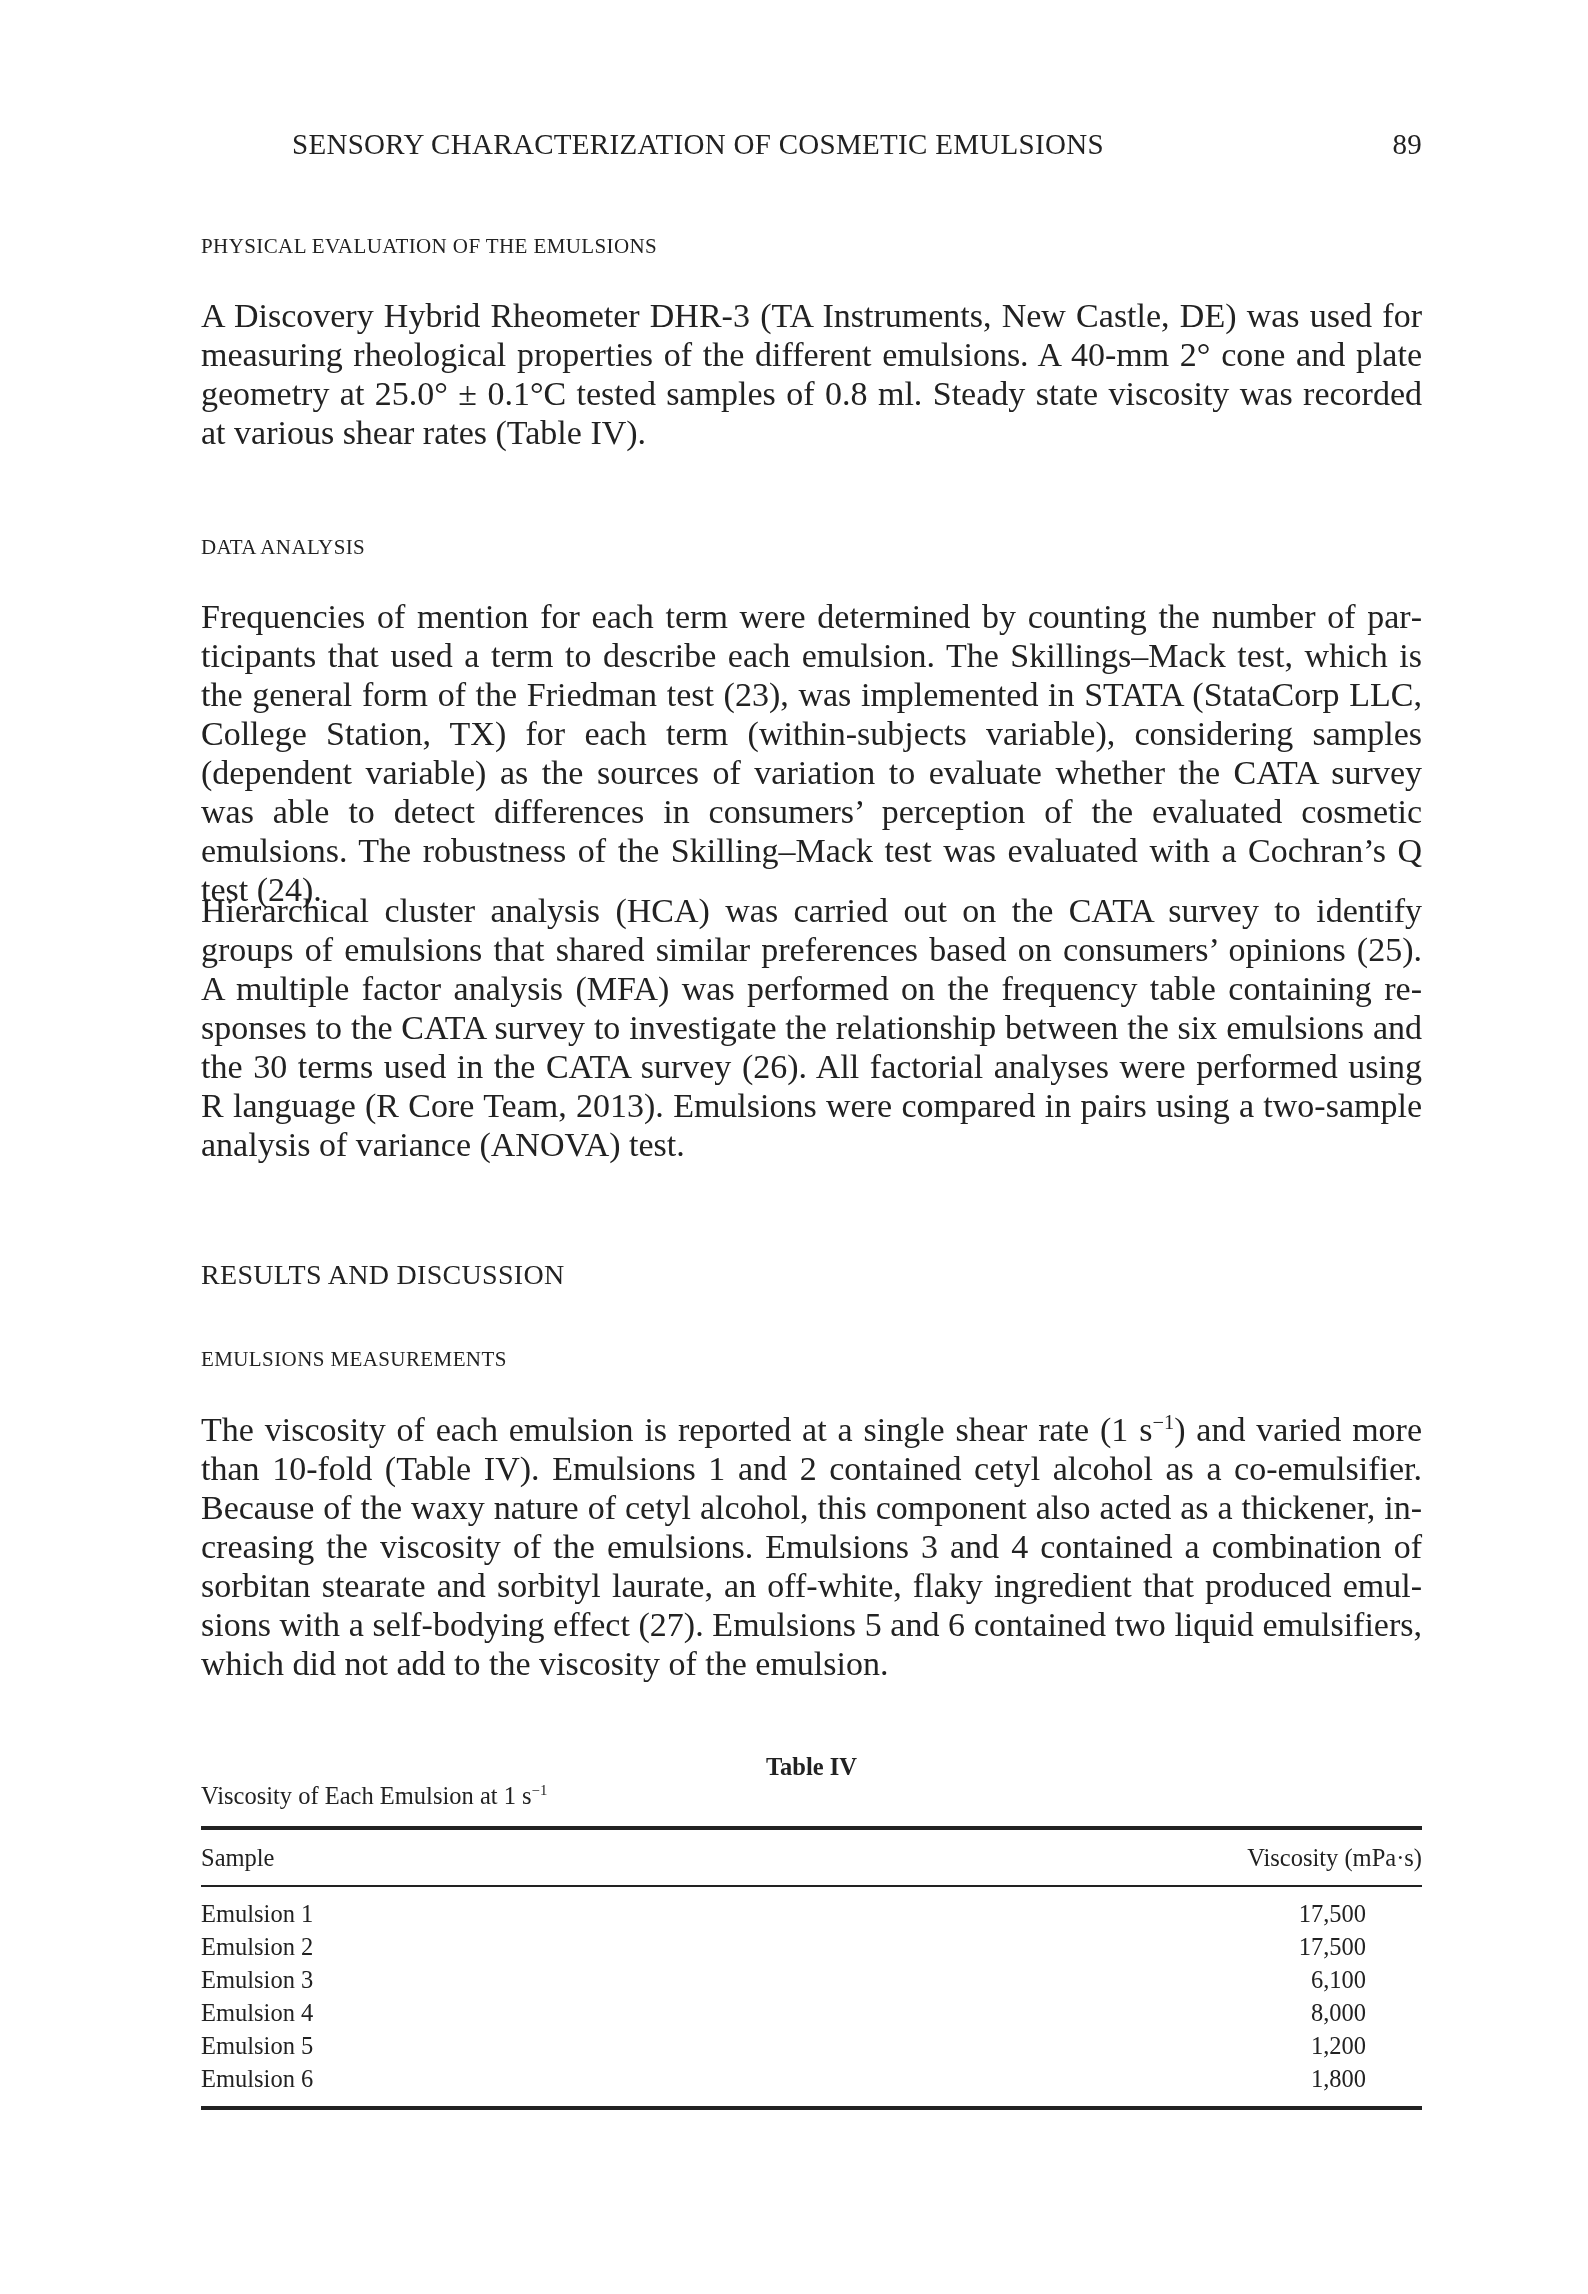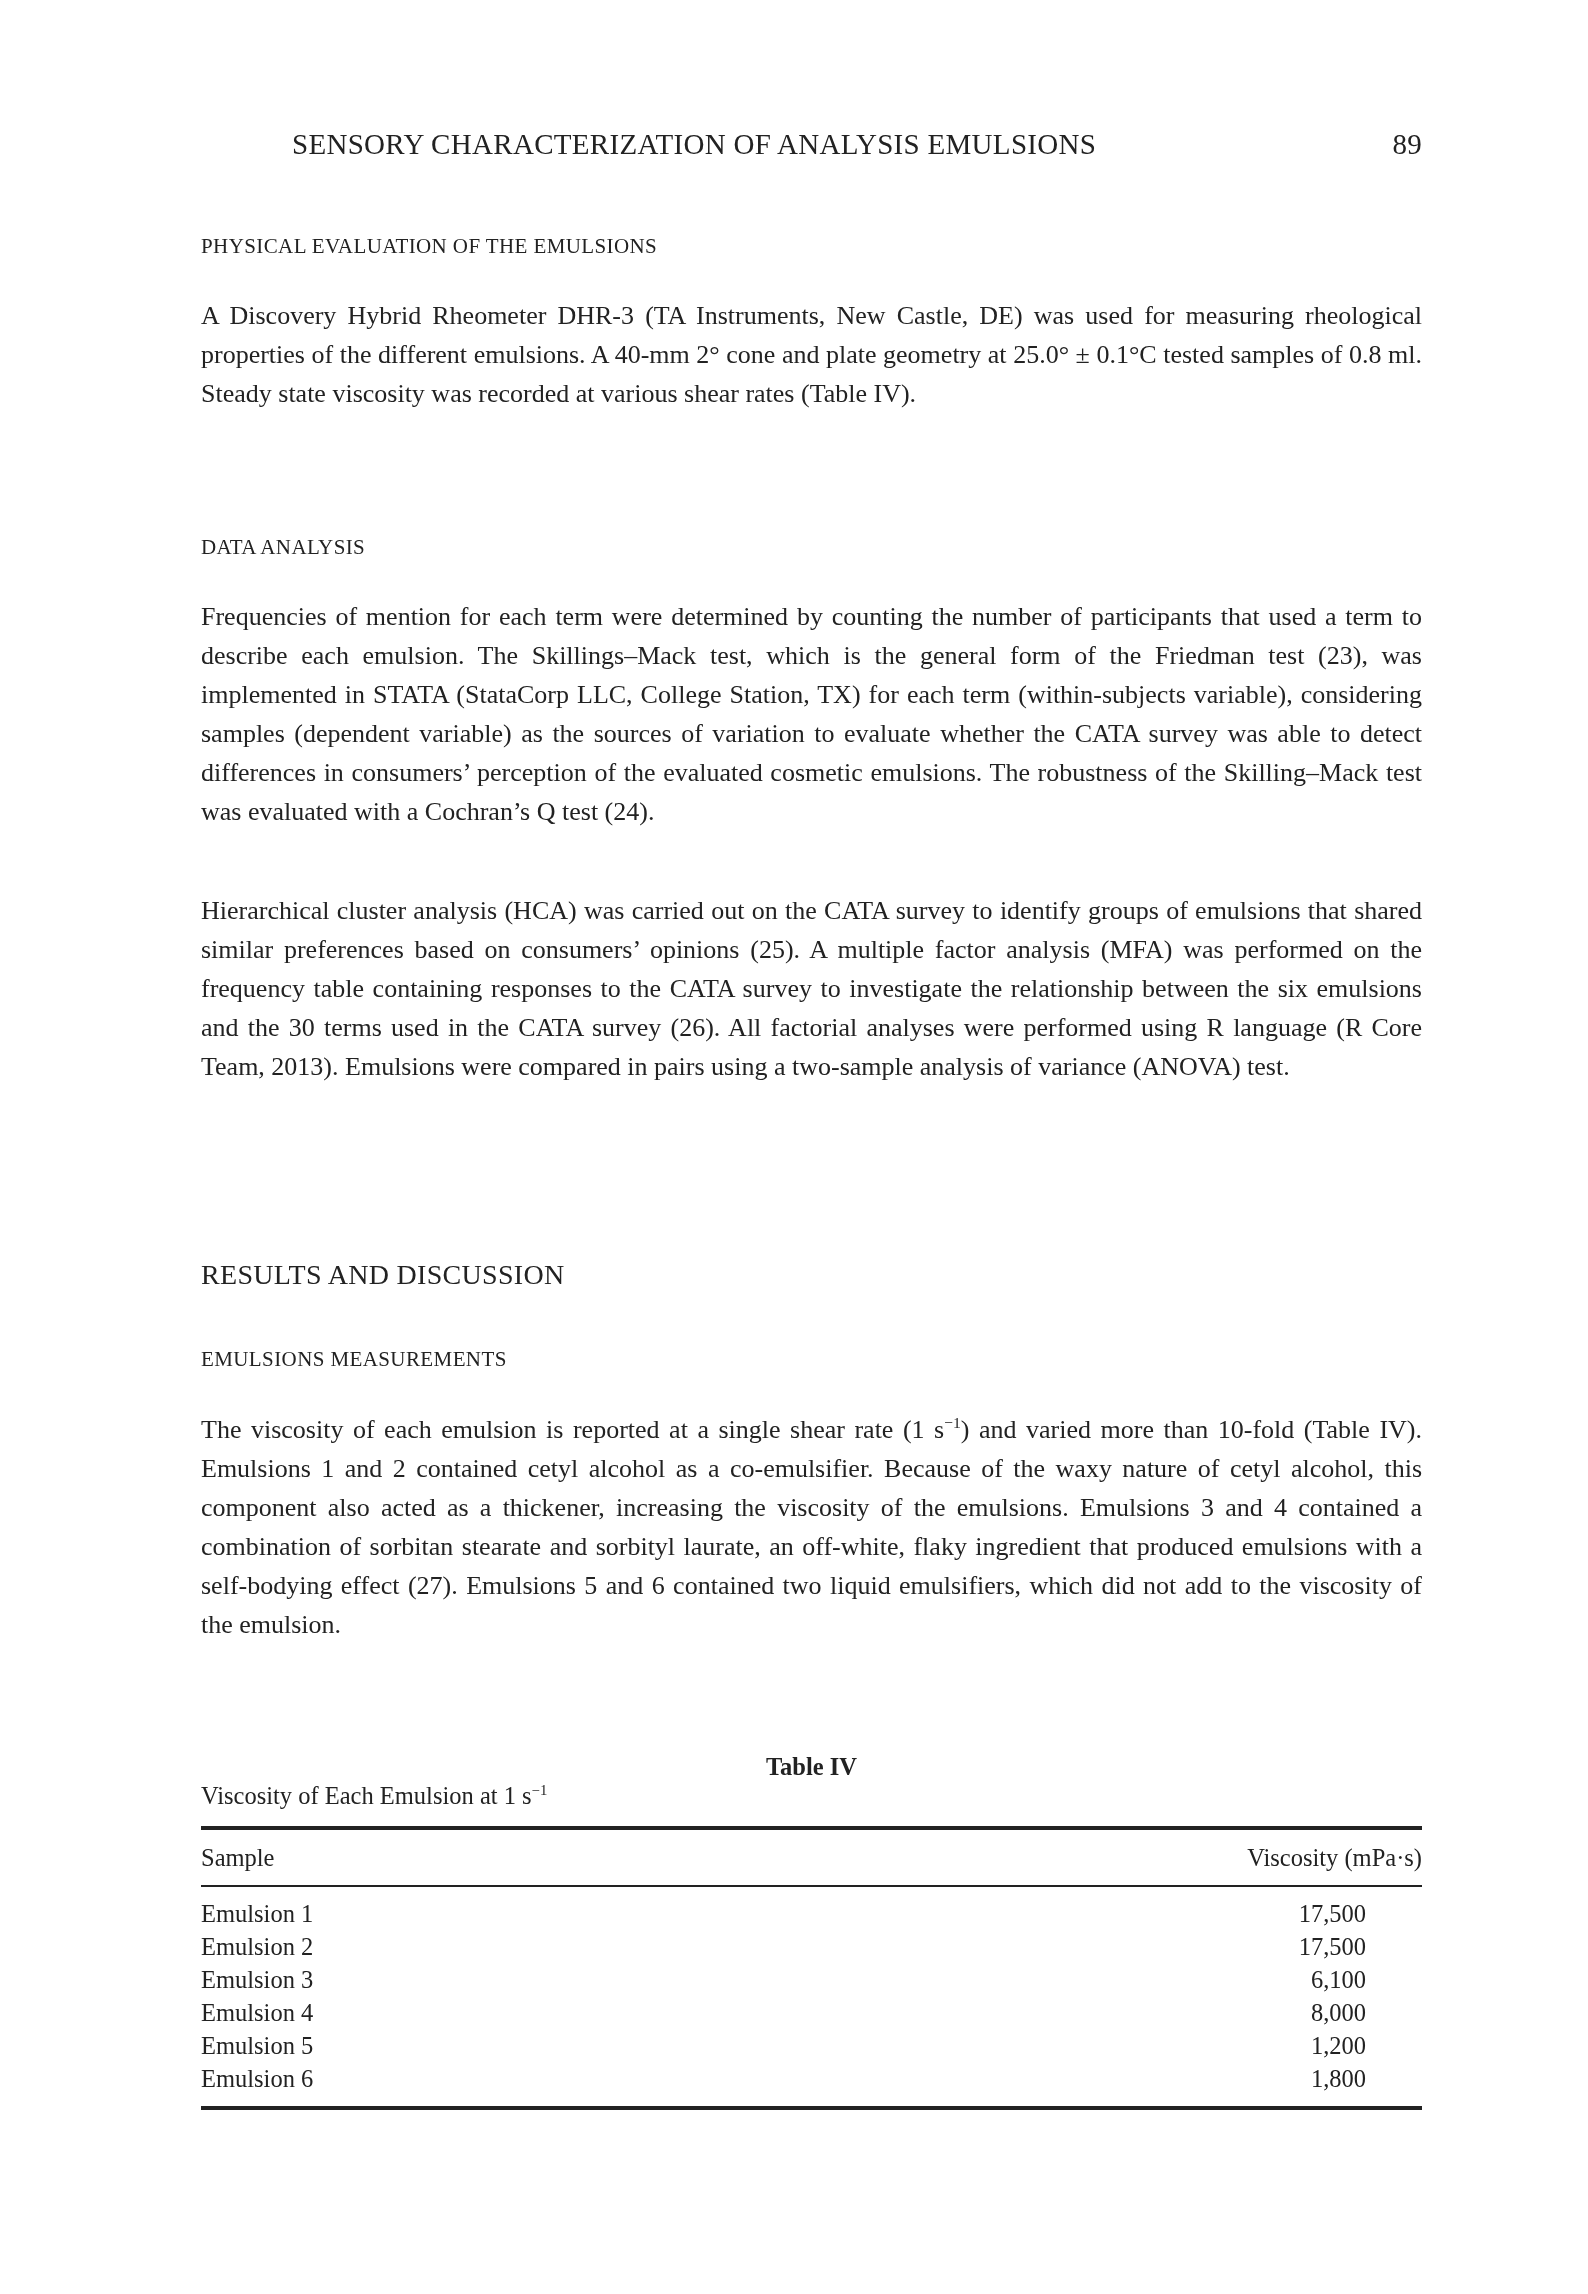--- a/index.html
+++ b/index.html
@@ -3,37 +3,37 @@
 <meta charset="utf-8">
 <style>
   html, body { margin:0; padding:0; background:#fff; }
   body { width:1589px; height:2295px; position:relative; overflow:hidden; color:#222;
          font-family:"Liberation Serif","DejaVu Serif",serif; }
   .abs { position:absolute; }
   .runhead { top:128px; left:292px; width:1130px; font-size:29px; letter-spacing:0.3px; }
   .runhead .title { position:absolute; left:0; }
   .runhead .pno { position:absolute; right:0; }
   .smallcaps { left:201px; font-size:21px; letter-spacing:0.4px; }
-  .para { left:201px; width:1221px; font-size:26px; line-height:39px; text-align:justify; margin:0; hyphens:manual; }
+  .para { left:201px; width:1221px; font-size:34px; line-height:39px; text-align:justify; margin:0; hyphens:manual; }
   .h2 { left:201px; font-size:28px; font-weight:normal; letter-spacing:0.3px; }
   sup { font-size:60%; line-height:0; }
   .tbl-title { left:201px; width:1221px; text-align:center; font-size:24.5px; font-weight:bold; top:1753px; }
   .tbl-sub { left:201px; width:1221px; text-align:left; font-size:24.5px; top:1782px; }
   .rule { left:201px; width:1221px; background:#222; }
   .tbl-head { left:201px; width:1221px; top:1844px; font-size:24.5px; }
   .tbl-head span { position:absolute; top:0; }
   .row { left:201px; width:1221px; font-size:24.5px; height:33px; }
   .row span { position:absolute; top:0; }
   .row .v { right:56px; }
 </style>
 </head>
 <body>
 
 <div class="abs runhead">
-  <span class="title">SENSORY CHARACTERIZATION OF ANALYSIS EMULSIONS</span>
+  <span class="title">SENSORY CHARACTERIZATION OF COSMETIC EMULSIONS</span>
   <span class="pno">89</span>
 </div>
 
 <div class="abs smallcaps" style="top:234px">PHYSICAL EVALUATION OF THE EMULSIONS</div>
 <p class="abs para" style="top:296px">A Discovery Hybrid Rheometer DHR-3 (TA Instruments, New Castle, DE) was used for measuring rheological properties of the different emulsions. A 40-mm 2° cone and plate geometry at 25.0° ± 0.1°C tested samples of 0.8 ml. Steady state viscosity was recorded at various shear rates (Table IV).</p>
 
 <div class="abs smallcaps" style="top:535px">DATA ANALYSIS</div>
 <p class="abs para" style="top:597px">Frequencies of mention for each term were determined by counting the number of par­ticipants that used a term to describe each emulsion. The Skillings–Mack test, which is the general form of the Friedman test (23), was implemented in STATA (StataCorp LLC, College Station, TX) for each term (within-subjects variable), considering samples (dependent variable) as the sources of variation to evaluate whether the CATA survey was able to detect differences in consumers’ perception of the evaluated cosmetic emulsions. The robustness of the Skilling–Mack test was evaluated with a Cochran’s Q test (24).</p>
 <p class="abs para" style="top:891px">Hierarchical cluster analysis (HCA) was carried out on the CATA survey to identify groups of emulsions that shared similar preferences based on consumers’ opinions (25). A multiple factor analysis (MFA) was performed on the frequency table containing re­sponses to the CATA survey to investigate the relationship between the six emulsions and the 30 terms used in the CATA survey (26). All factorial analyses were performed using R language (R Core Team, 2013). Emulsions were compared in pairs using a two-sample analysis of variance (ANOVA) test.</p>
 

